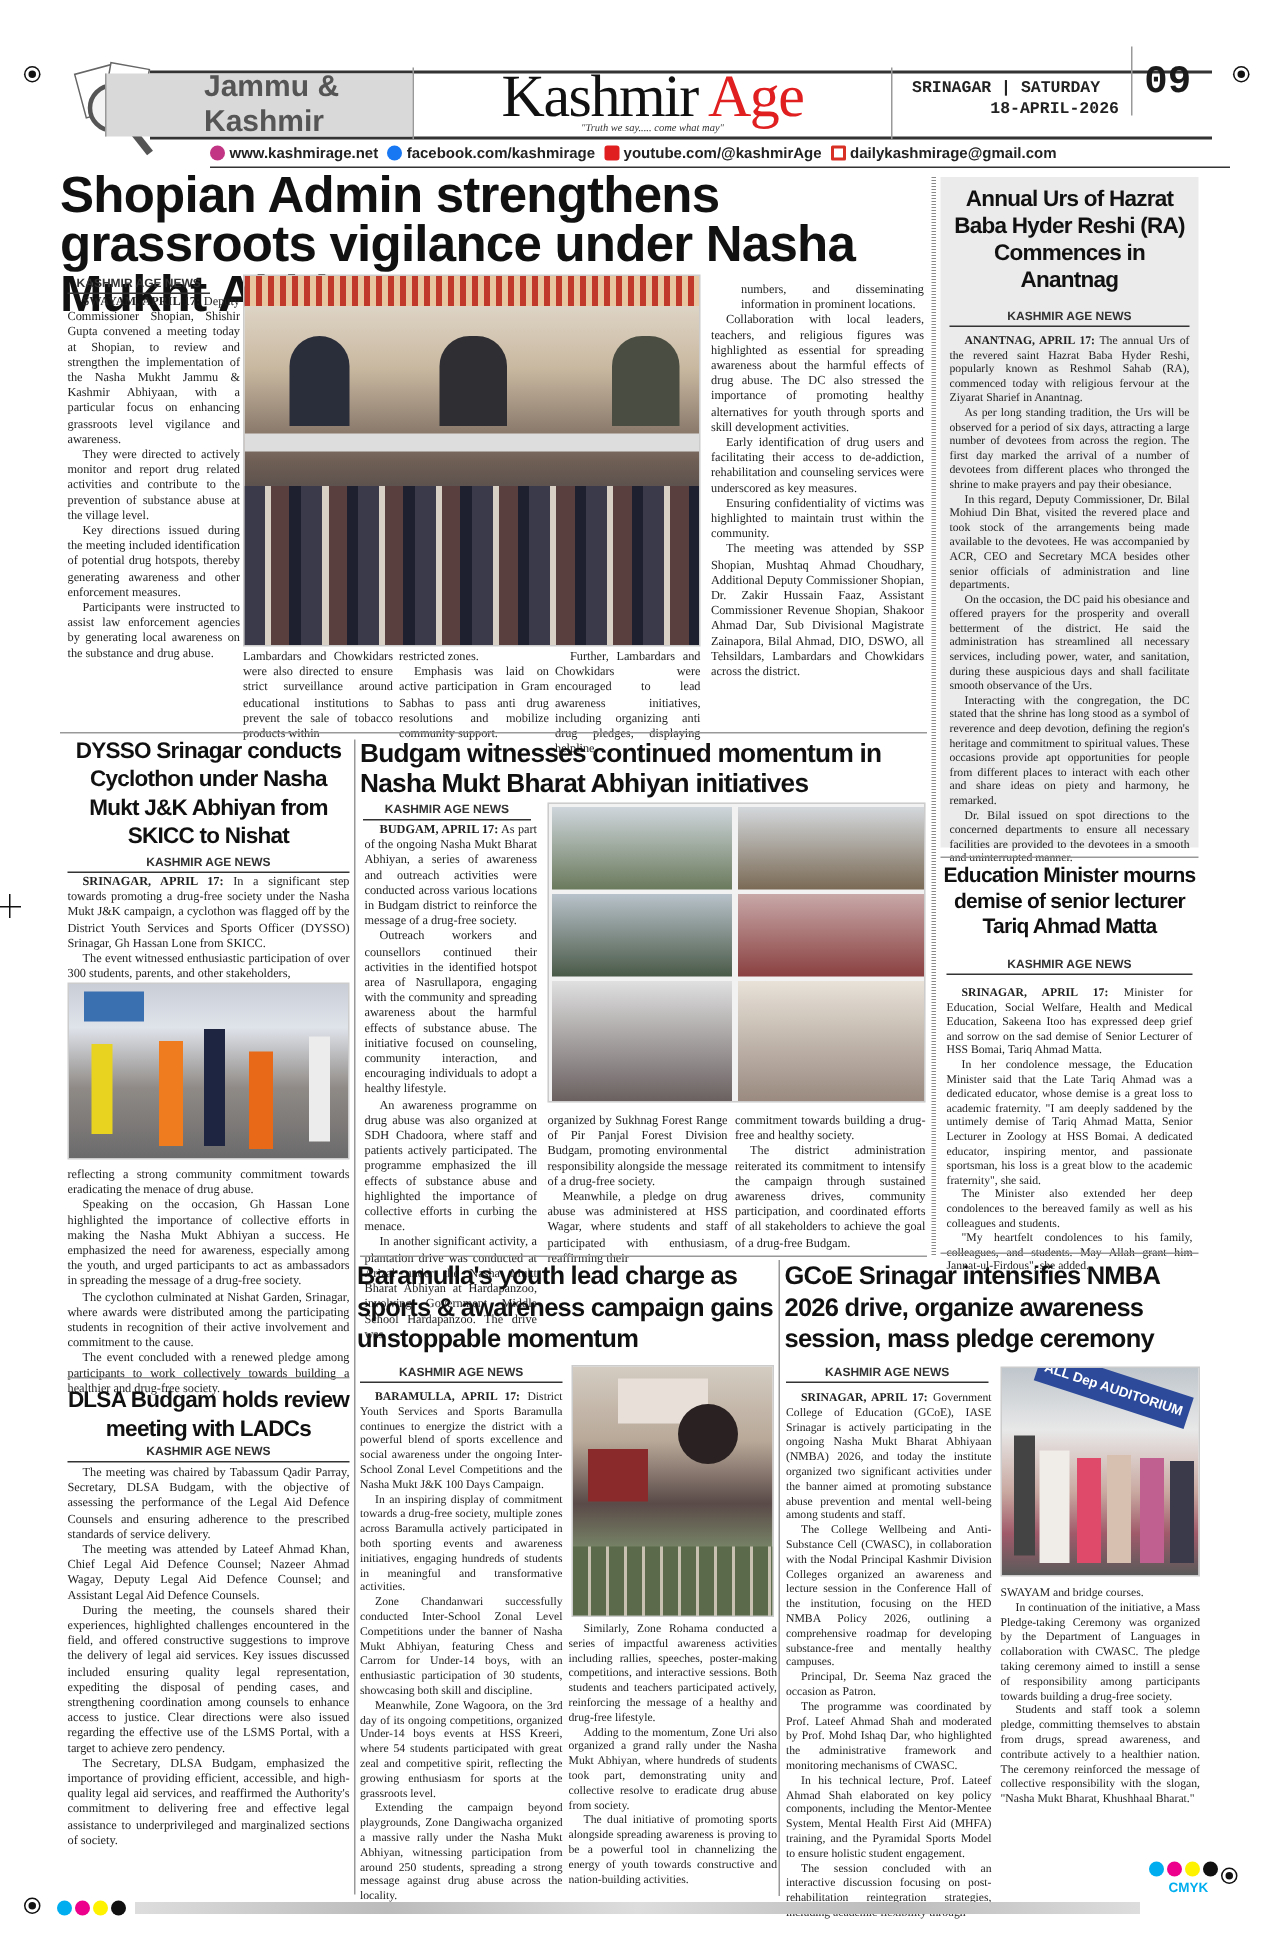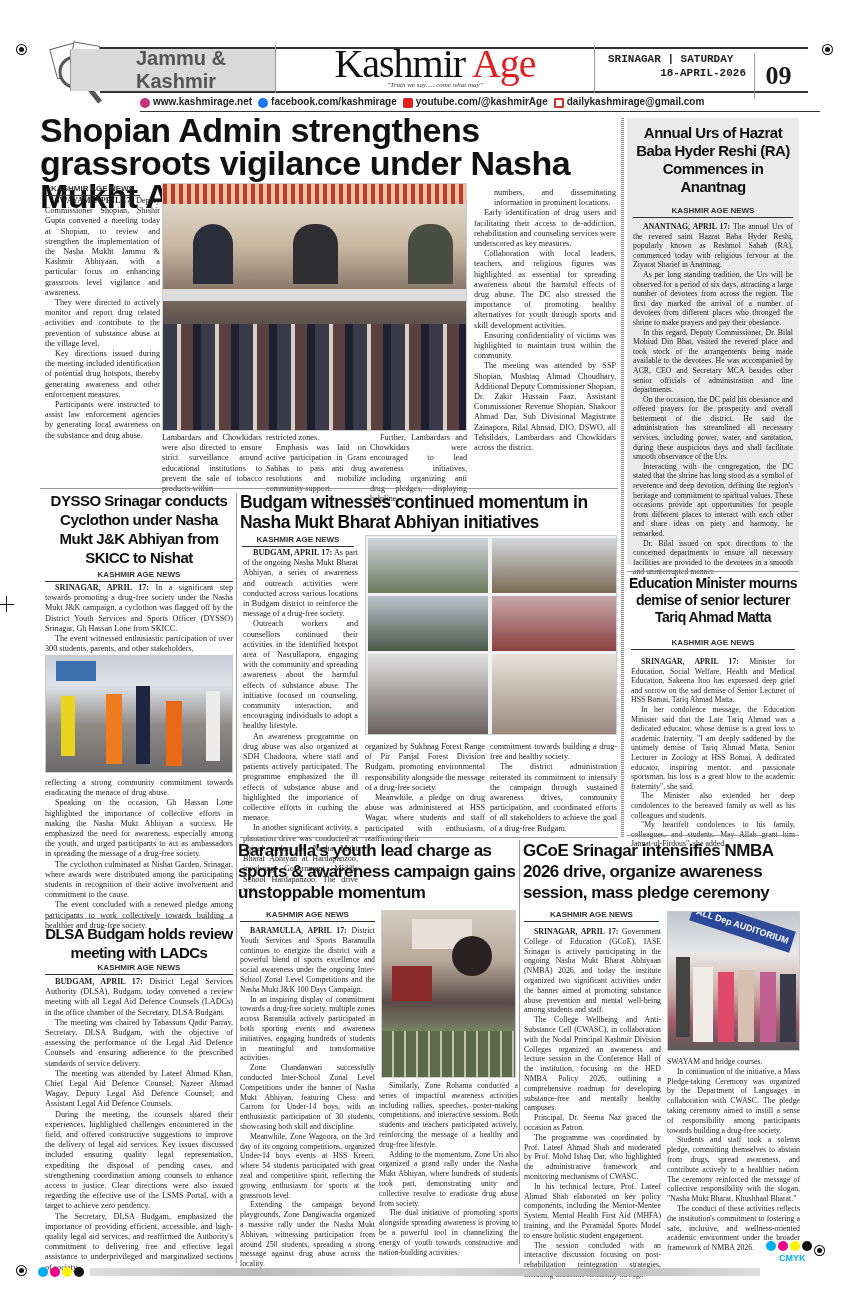--- a/index.html
+++ b/index.html
@@ -8,21 +8,21 @@
 .reg{position:absolute;width:9px;height:9px;border-radius:50%;background:#111;border:2px solid #fff;box-shadow:0 0 0 1px #111}
 .hdr-line{position:absolute;left:70px;right:40px;height:2px;background:#333}
 .section-tag{position:absolute;left:70px;top:49px;width:205px;height:42px;background:#d9d9d9;border-left:1px solid #999;display:flex;align-items:center;padding-left:65px;font-family:"Liberation Sans",sans-serif;font-weight:bold;font-size:20px;color:#555}
 .magnifier{position:absolute;left:45px;top:40px;width:70px;height:70px}
 .logo{position:absolute;left:275px;top:45px;width:320px;height:48px;border-left:1px solid #999;border-right:1px solid #999;text-align:center}
 .logo .k{font-family:"Liberation Serif",serif;font-size:40px;line-height:38px;color:#111;letter-spacing:-1px}
 .logo .a{color:#e02020}
 .logo .tag{font-size:7px;font-style:italic;color:#333;display:block;margin-top:-2px}
 .dateblk{position:absolute;left:608px;top:52px;width:140px;font-family:Liberation Mono, monospace;font-weight:bold;font-size:11px;line-height:14px;color:#222}
 .dateblk .d2{text-align:right;padding-right:2px}
-.pageno{position:absolute;left:754px;top:53px;width:48px;height:46px;border-left:1px solid #999;font-family:Liberation Serif, serif;font-weight:bold;font-size:26px;display:flex;align-items:center;justify-content:center}
+.pageno{position:absolute;left:754px;top:31px;width:48px;height:46px;border-left:1px solid #999;font-family:Liberation Mono, monospace;font-weight:bold;font-size:26px;display:flex;align-items:center;justify-content:center}
 .social{position:absolute;left:140px;top:93px;width:680px;height:18px;font-family:"Liberation Sans",sans-serif;font-weight:bold;font-size:10px;display:flex;align-items:center;gap:6px;color:#222}
 .social .ic{display:inline-block;width:10px;height:10px;border-radius:50%;margin-right:3px;vertical-align:middle}
 .head{font-family:"Liberation Sans",sans-serif;font-weight:bold;color:#111;letter-spacing:-.5px}
 .byline{font-family:"Liberation Sans",sans-serif;font-weight:bold;font-size:8px;color:#333;border-bottom:1px solid #333;padding-bottom:2px;text-align:center}
 .txt{font-size:8.2px;line-height:10.2px;text-align:justify;color:#222}
 .txt p{text-indent:10px}
 .txt p b{font-weight:bold}
 .photo{position:absolute;overflow:hidden;border:1px solid #ccc}
 .vdiv{position:absolute;width:1px;background:#999}
 .hdiv{position:absolute;height:1px;background:#999}
@@ -92,22 +92,22 @@
   <div class="txt abs" style="left:162px;top:433px;width:100px;text-align:justify">Lambardars and Chowkidars were also directed to ensure strict surveillance around educational institutions to prevent the sale of tobacco products within</div>
   <div class="txt abs" style="left:266px;top:433px;width:100px">
     <div>restricted zones.</div>
     <p>Emphasis was laid on active participation in Gram Sabhas to pass anti drug resolutions and mobilize community support.</p>
   </div>
   <div class="txt abs" style="left:370px;top:433px;width:97px">
     <p>Further, Lambardars and Chowkidars were encouraged to lead awareness initiatives, including organizing anti drug pledges, displaying helpline</p>
   </div>
   <div class="txt abs" style="left:474px;top:188px;width:142px" id="shopian-c5">
       <p style="text-indent: 0px; margin-left: 20px;">numbers, and disseminating information in prominent locations.</p>
+      <p>Collaboration with local leaders, teachers, and religious figures was highlighted as essential for spreading awareness about the harmful effects of drug abuse. The DC also stressed the importance of promoting healthy alternatives for youth through sports and skill development activities.</p>
       <p>Early identification of drug users and facilitating their access to de-addiction, rehabilitation and counseling services were underscored as key measures.</p>
-      <p>Collaboration with local leaders, teachers, and religious figures was highlighted as essential for spreading awareness about the harmful effects of drug abuse. The DC also stressed the importance of promoting healthy alternatives for youth through sports and skill development activities.</p>
       <p>Ensuring confidentiality of victims was highlighted to maintain trust within the community.</p>
       <p>The meeting was attended by SSP Shopian, Mushtaq Ahmad Choudhary, Additional Deputy Commissioner Shopian, Dr. Zakir Hussain Faaz, Assistant Commissioner Revenue Shopian, Shakoor Ahmad Dar, Sub Divisional Magistrate Zainapora, Bilal Ahmad, DIO, DSWO, all Tehsildars, Lambardars and Chowkidars across the district.</p>
     </div>
 </article>
 
 <div class="hdiv" style="left:40px;top:488px;width:578px"></div>
 
 <article class="side" style="left:627px;top:118px;width:172px;height:447px">
   <h2 class="head abs" style="left:4px;top:6px;width:164px;font-size:15px;line-height:18px;text-align:center">Annual Urs of Hazrat Baba Hyder Reshi (RA) Commences in Anantnag</h2>
   <div class="byline abs" style="left:6px;top:88px;width:160px">KASHMIR AGE NEWS</div>
@@ -144,21 +144,20 @@
     </div>
 </article>
 
 <div class="vdiv" style="left:236px;top:493px;height:770px"></div>
 <div class="hdiv" style="left:45px;top:918px;width:188px"></div>
 
 <article>
   <h2 class="head abs" style="left:45px;top:924px;width:188px;font-size:15px;line-height:19px;text-align:center">DLSA Budgam holds review meeting with LADCs</h2>
   <div class="byline abs" style="left:45px;top:963px;width:188px">KASHMIR AGE NEWS</div>
   <div class="txt abs" style="left:45px;top:977px;width:188px" id="dlsa-body">
-      <p><b>BUDGAM, APRIL 17:</b> District Legal Services Authority (DLSA), Budgam, today convened a review meeting with all Legal Aid Defence Counsels (LADCs) in the office chamber of the Secretary, DLSA Budgam.</p>
       <p>The meeting was chaired by Tabassum Qadir Parray, Secretary, DLSA Budgam, with the objective of assessing the performance of the Legal Aid Defence Counsels and ensuring adherence to the prescribed standards of service delivery.</p>
       <p>The meeting was attended by Lateef Ahmad Khan, Chief Legal Aid Defence Counsel; Nazeer Ahmad Wagay, Deputy Legal Aid Defence Counsel; and Assistant Legal Aid Defence Counsels.</p>
       <p>During the meeting, the counsels shared their experiences, highlighted challenges encountered in the field, and offered constructive suggestions to improve the delivery of legal aid services. Key issues discussed included ensuring quality legal representation, expediting the disposal of pending cases, and strengthening coordination among counsels to enhance access to justice. Clear directions were also issued regarding the effective use of the LSMS Portal, with a target to achieve zero pendency.</p>
       <p>The Secretary, DLSA Budgam, emphasized the importance of providing efficient, accessible, and high-quality legal aid services, and reaffirmed the Authority's commitment to delivering free and effective legal assistance to underprivileged and marginalized sections of society.</p>
     </div>
 </article>
 
 <article>
   <h2 class="head abs" style="left:240px;top:492px;width:380px;font-size:17.5px;line-height:20px">Budgam witnesses continued momentum in Nasha Mukt Bharat Abhiyan initiatives</h2>
   <div class="byline abs" style="left:242px;top:535px;width:112px">KASHMIR AGE NEWS</div>
@@ -243,21 +242,20 @@
     <div class="abs" style="left:25px;top:55px;width:20px;height:75px;background:#f0ece8"></div>
     <div class="abs" style="left:50px;top:60px;width:16px;height:70px;background:#e04a6a"></div>
     <div class="abs" style="left:70px;top:58px;width:16px;height:72px;background:#d8c0b0"></div>
     <div class="abs" style="left:92px;top:60px;width:16px;height:70px;background:#c06090"></div>
     <div class="abs" style="left:112px;top:62px;width:16px;height:68px;background:#3a3a4a"></div>
   </div>
   <div class="txt abs" style="left:667px;top:1057px;width:133px;font-size:7.8px;line-height:9.8px" id="gcoe-c2">
       <p style="text-indent: 0px;">SWAYAM and bridge courses.</p>
       <p>In continuation of the initiative, a Mass Pledge-taking Ceremony was organized by the Department of Languages in collaboration with CWASC. The pledge taking ceremony aimed to instill a sense of responsibility among participants towards building a drug-free society.</p>
       <p>Students and staff took a solemn pledge, committing themselves to abstain from drugs, spread awareness, and contribute actively to a healthier nation. The ceremony reinforced the message of collective responsibility with the slogan, "Nasha Mukt Bharat, Khushhaal Bharat."</p>
-      <p>The conduct of these activities reflects the institution's commitment to fostering a safe, inclusive, and wellness-oriented academic environment under the broader framework of NMBA 2026.</p>
     </div>
 </article>
 
 <footer>
   <div class="cmyk" style="left:38px;top:1267px">
     <span style="background:#00aeef"></span>
     <span style="background:#ec008c"></span>
     <span style="background:#fff200"></span>
     <span style="background:#111"></span>
   </div>

